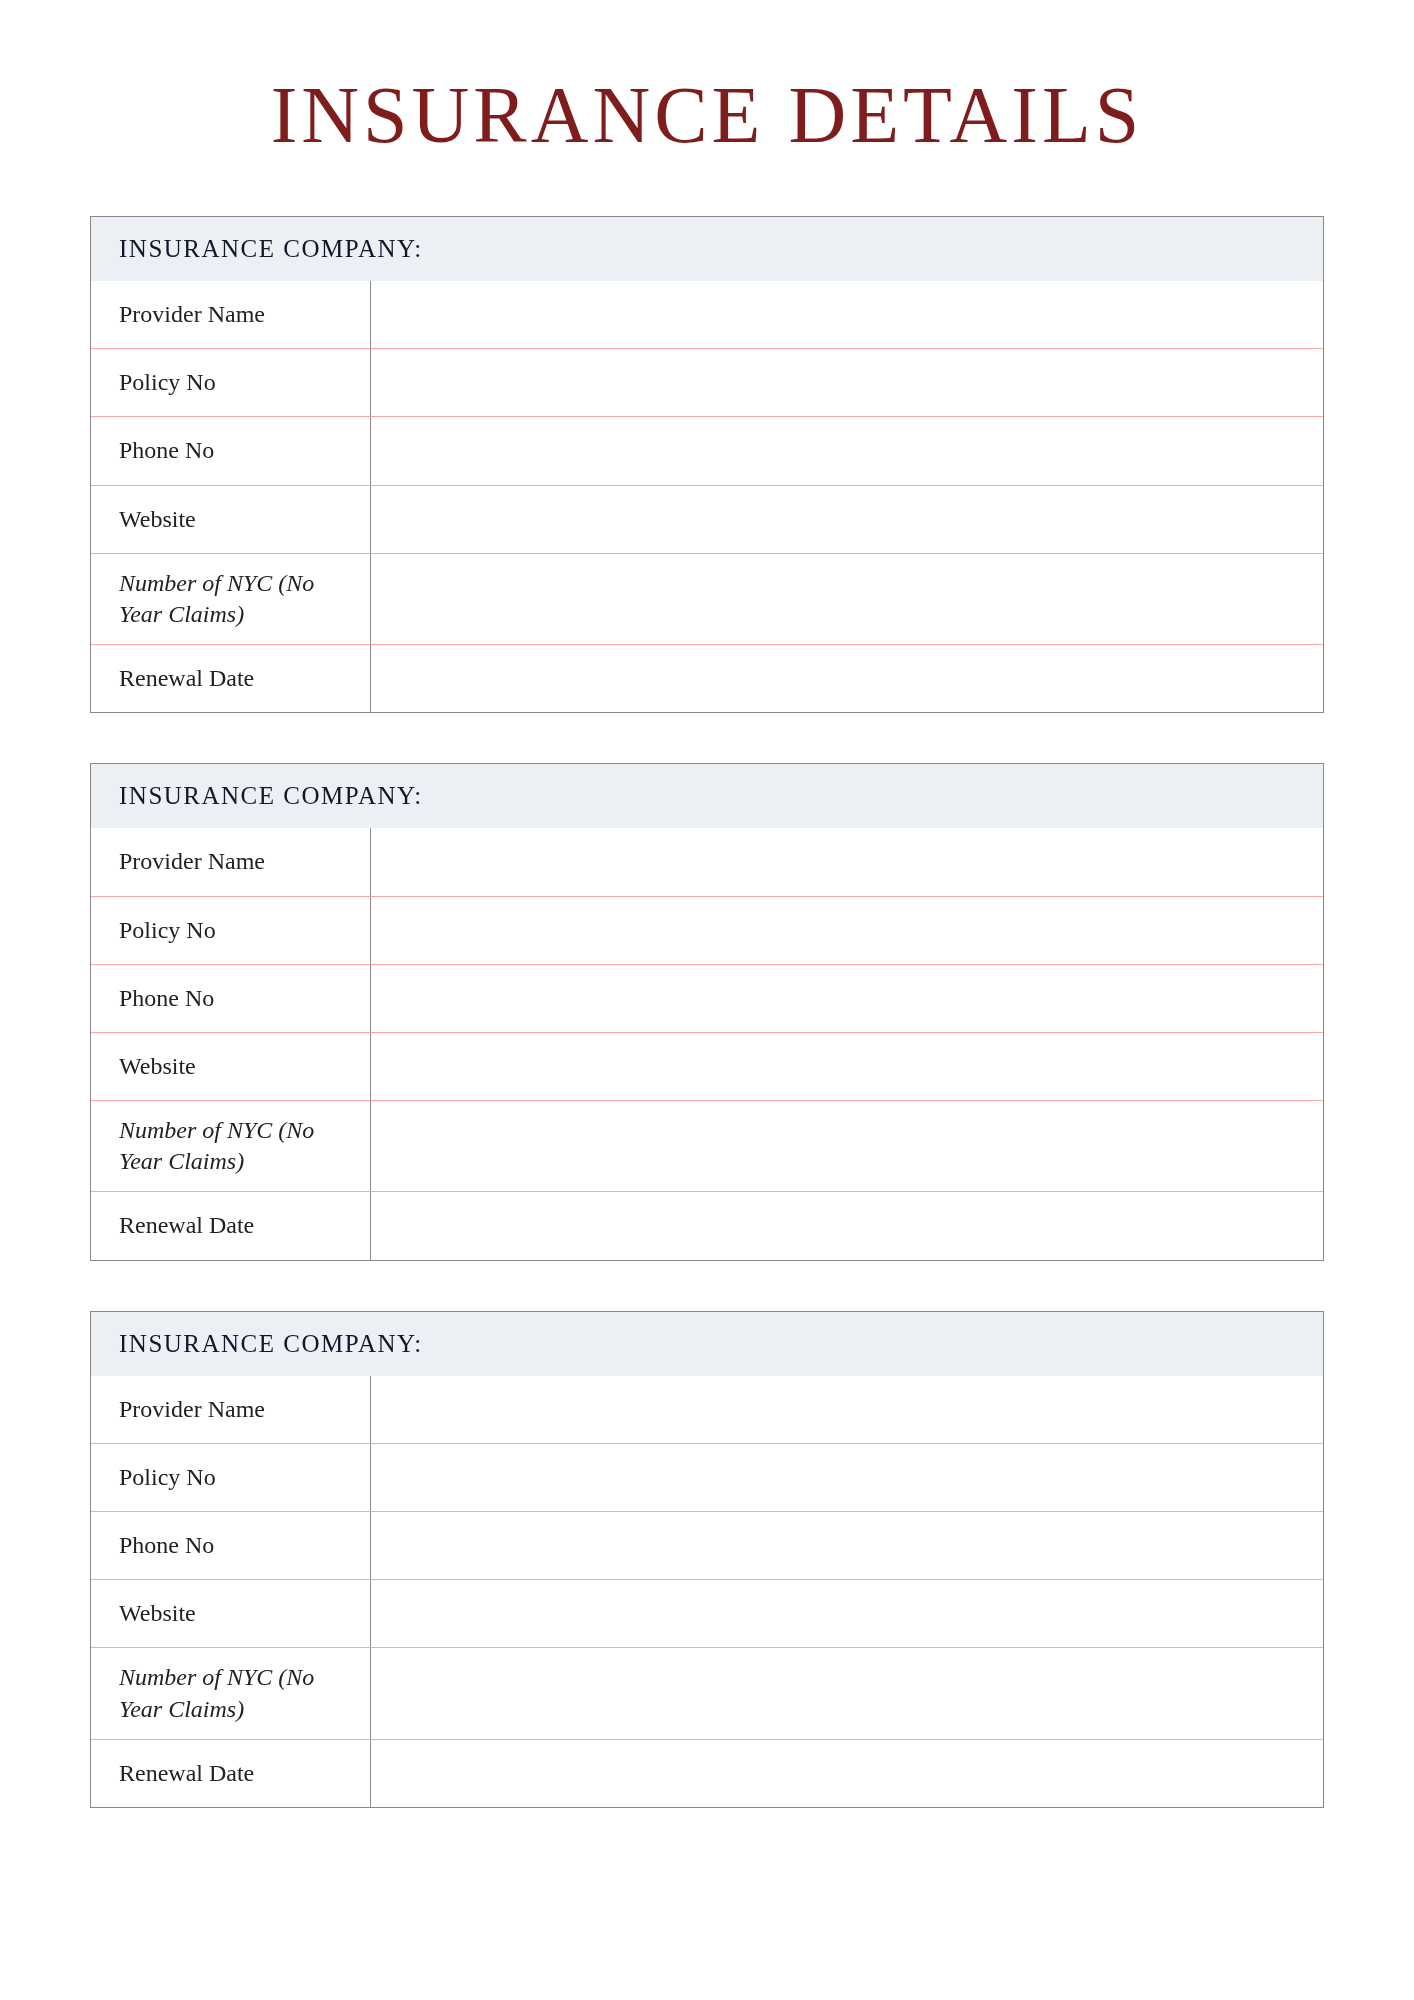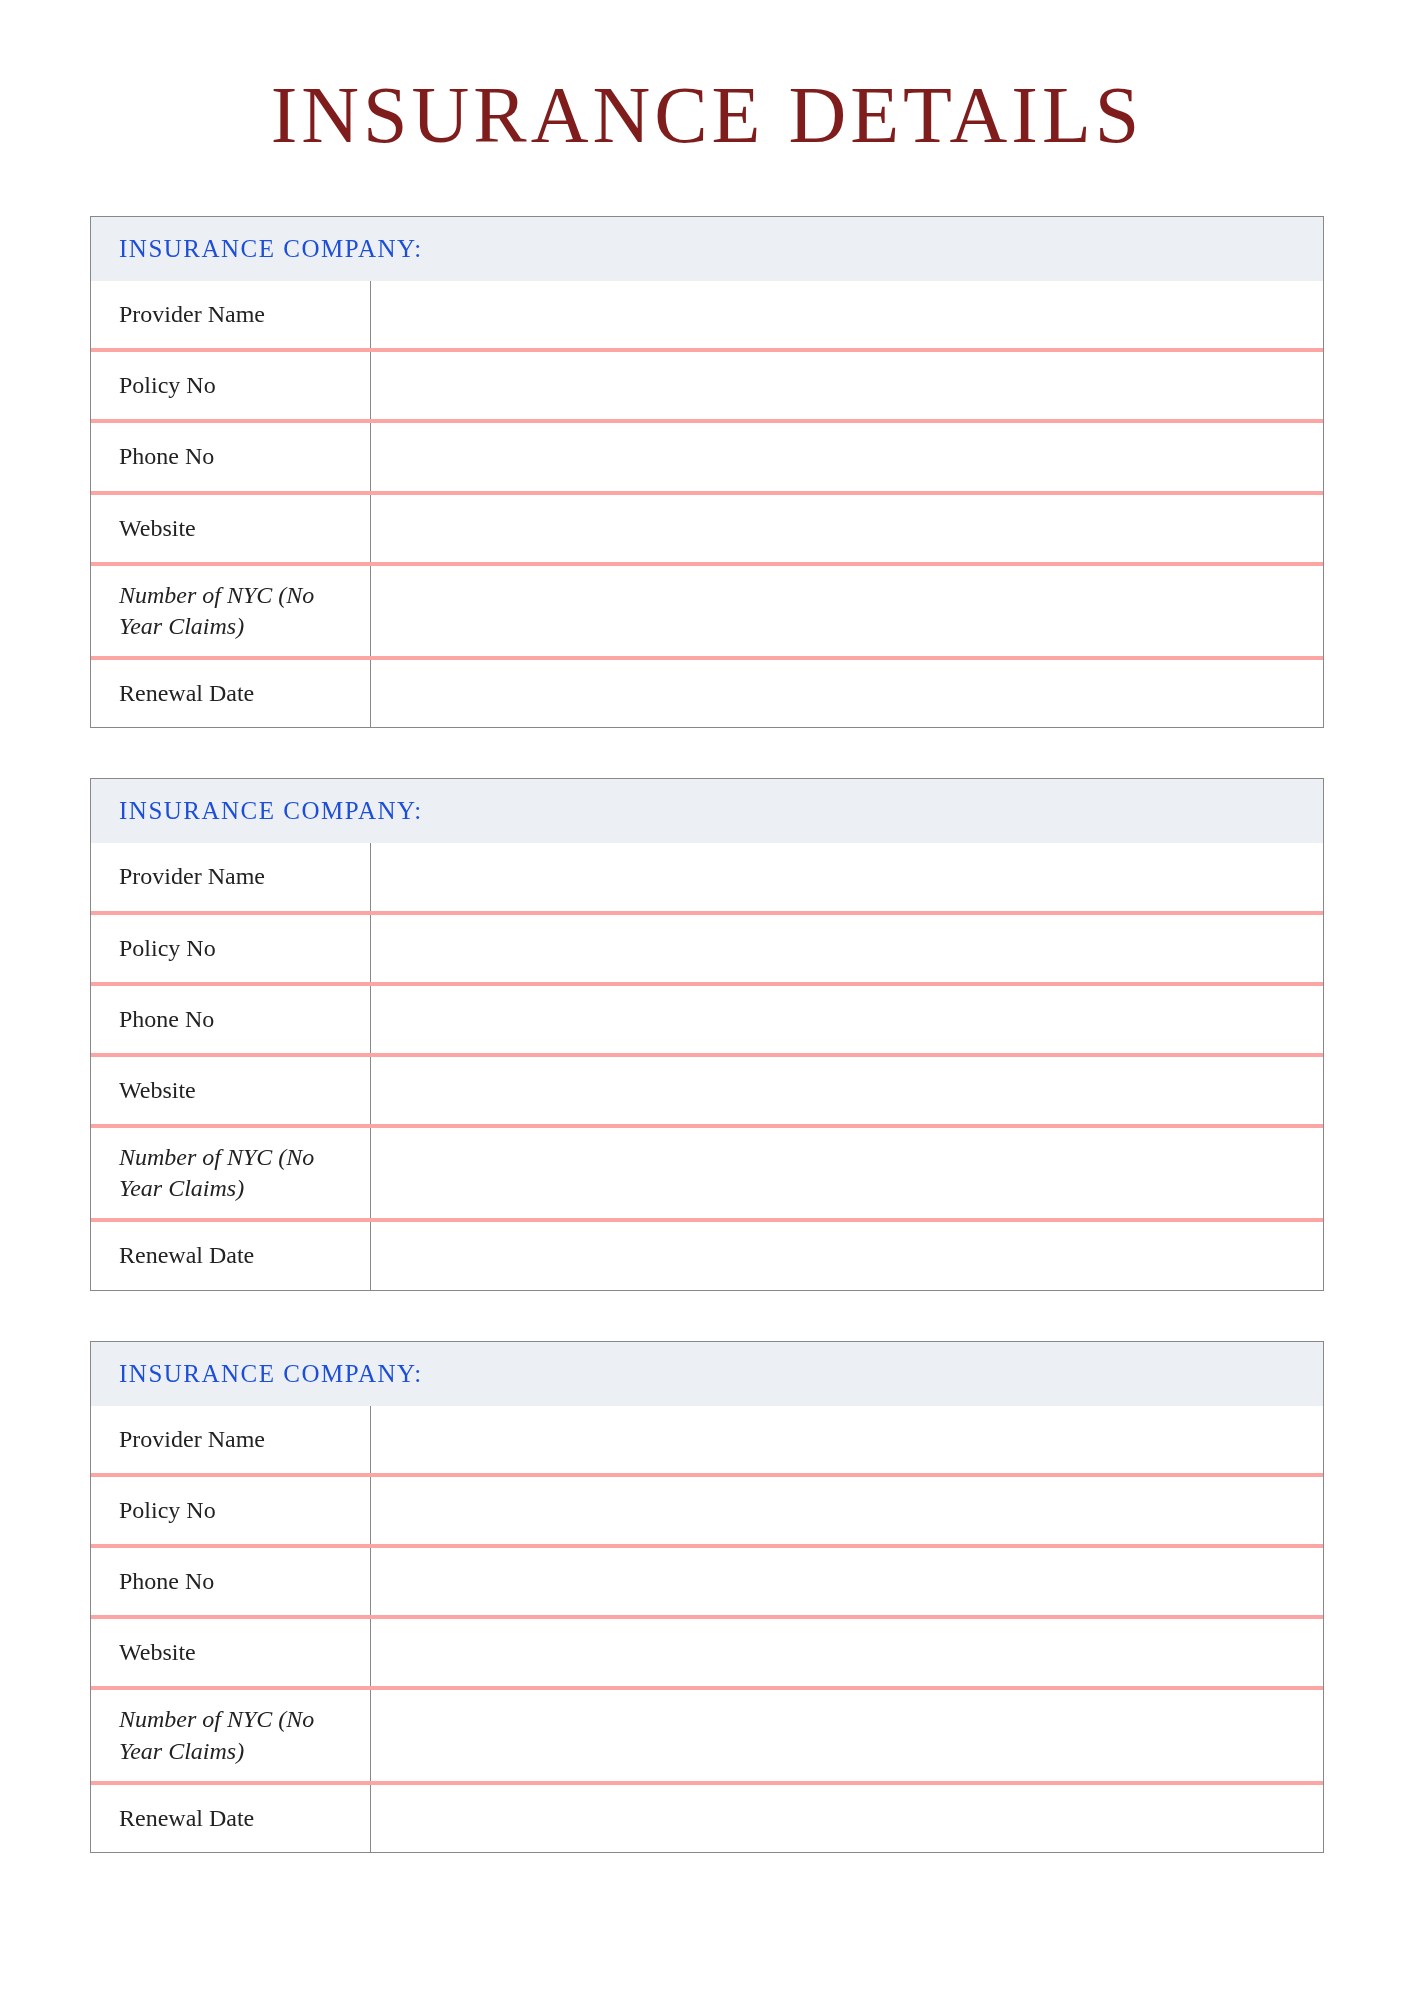--- a/index.html
+++ b/index.html
@@ -25,26 +25,26 @@
     }
     .insurance-section {
       border: 1px solid #888;
       margin-bottom: 50px;
     }
     .section-header {
       background: #ecf0f5;
       padding: 18px 28px;
       font-size: 25px;
       letter-spacing: 1.5px;
-      color: #1d4ed8;
+      color: #0f172a;
       font-family: Georgia, serif;
     }
     .form-row {
       display: flex;
-      border-top: 4px solid #fca5a5;
+      border-top: 1px solid #fca5a5;
     }
     .form-row:first-of-type {
       border-top: none;
     }
     .label-cell {
       width: 280px;
       padding: 18px 28px;
       font-size: 24px;
       color: #222;
       border-right: 1px solid #888;

